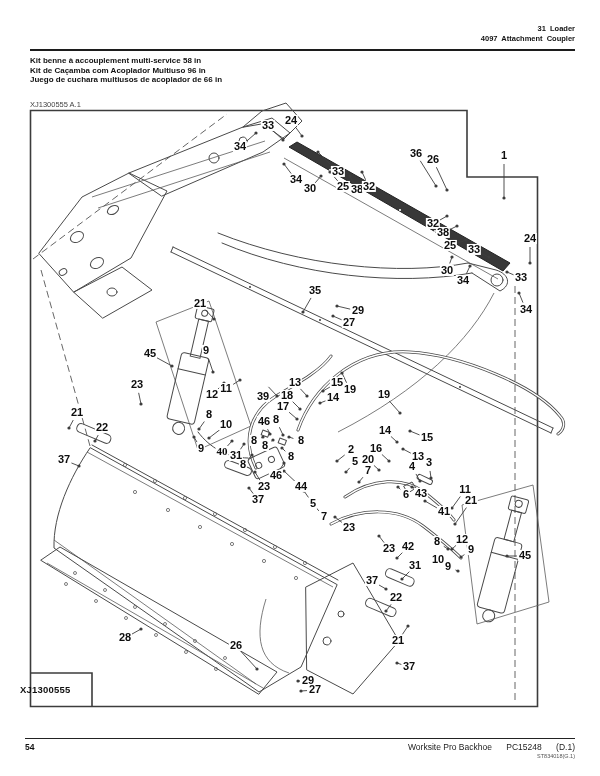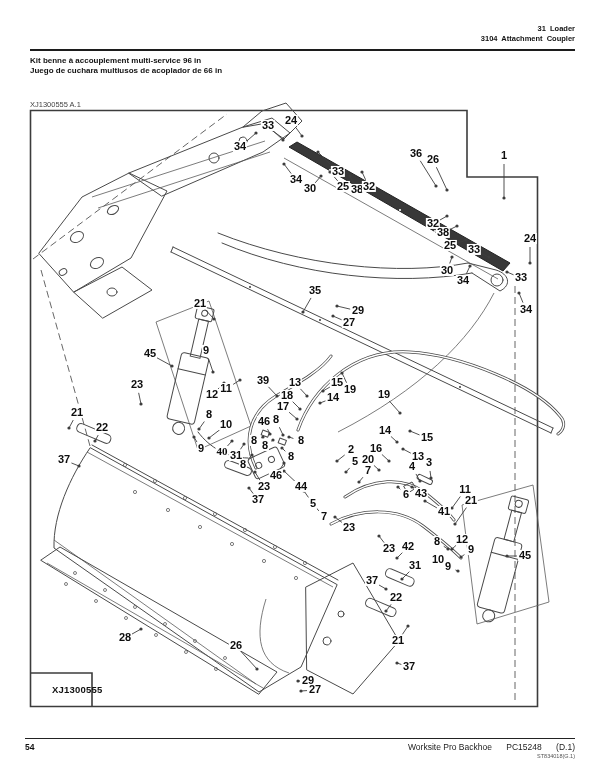--- a/index.html
+++ b/index.html
@@ -13,21 +13,21 @@
   .hdr-rule{position:absolute;top:49px;left:30px;right:25px;height:1.5px;background:#1c1c1c;}
   
   .titleblock{position:absolute;top:56px;left:30px;font-size:8px;font-weight:bold;
               line-height:9.7px;color:#111;white-space:nowrap;}
   .figid{position:absolute;top:100px;left:30px;font-size:7.5px;color:#444;}
   
   #art{position:absolute;left:0;top:0;width:600px;height:776px;}
   #callout-layer{position:absolute;left:0;top:0;width:492px;height:776px;pointer-events:none;border-radius:7px;}
   .callout{position:absolute;transform:translate(-50%,-55%);font-size:11px;font-weight:bold;
            line-height:1;color:#0d0d0d;background:#fff;padding:0 1px;}
-  .corner-label{position:absolute;left:52px;top:684px;font-size:9.5px;font-weight:bold;color:#111;
+  .corner-label{position:absolute;left:20px;top:684px;font-size:9.5px;font-weight:bold;color:#111;
                 letter-spacing:.2px;}
   
   .ftr-rule{position:absolute;top:738px;left:25px;right:25px;height:1px;background:#222;}
   .page-num{position:absolute;top:742px;left:25px;font-size:8.5px;font-weight:bold;color:#111;}
   .ftr-right{position:absolute;top:742px;right:25px;font-size:8.5px;color:#222;white-space:nowrap;}
   .ftr-right span{margin-left:12px;}
   .stamp{position:absolute;top:753px;right:25px;font-size:5.5px;color:#555;}
   svg .ln{stroke:#4a4a4a;stroke-width:1;fill:none;stroke-linecap:round;stroke-linejoin:round;}
   svg .thin{stroke:#5a5a5a;stroke-width:.8;fill:none;}
   svg .dash{stroke:#555;stroke-width:.9;fill:none;stroke-dasharray:7 4;}
@@ -35,26 +35,27 @@
   svg .hoseo{stroke:#4a4a4a;stroke-width:3;fill:none;stroke-linecap:round;}
   svg .hosei{stroke:#ffffff;stroke-width:1.5;fill:none;stroke-linecap:round;}
   svg .leader{stroke:#3d3d3d;stroke-width:.9;}
   svg .dot{fill:#3d3d3d;}
 </style>
 </head>
 <body>
 
 <div class="hdr">
   <div>31 Loader</div>
-  <div>3104 Attachment Coupler</div>
+  <div>4097 Attachment Coupler</div>
 </div>
 <div class="hdr-rule"></div>
 
 <div class="titleblock">
-  <div>Kit benne à accouplement multi-service 96 in</div>
+  <div>Kit benne à accouplement multi-service 58 in</div>
+  <div>Kit de Caçamba com Acoplador Multiuso 96 in</div>
   <div>Juego de cuchara multiusos de acoplador de 66 in</div>
 </div>
 <div class="figid">XJ1300555 A.1</div>
 
 <svg id="art" viewBox="0 0 600 776">
 
   <path class="frame" d="M30.5,110.5 L467,110.5 L467,177 L537.5,177 L537.5,706.5 L30.5,706.5 Z"></path>
   <path class="frame" d="M30.5,673 L92,673 L92,706.5"></path>
 
   <path class="dash" d="M33,259 L227,114"></path>
@@ -411,21 +412,21 @@
     <div class="callout" style="left: 526px; top: 310px;">34</div>
     <div class="callout" style="left: 200px; top: 304px;">21</div>
     <div class="callout" style="left: 315px; top: 291px;">35</div>
     <div class="callout" style="left: 358px; top: 311px;">29</div>
     <div class="callout" style="left: 349px; top: 323px;">27</div>
     <div class="callout" style="left: 150px; top: 354px;">45</div>
     <div class="callout" style="left: 206px; top: 351px;">9</div>
     <div class="callout" style="left: 137px; top: 385px;">23</div>
     <div class="callout" style="left: 212px; top: 395px;">12</div>
     <div class="callout" style="left: 226px; top: 389px;">11</div>
-    <div class="callout" style="left: 263px; top: 381px; text-align: right;">39</div>
+    <div class="callout" style="left: 263px; top: 397px; text-align: right;">39</div>
     <div class="callout" style="left: 295px; top: 383px;">13</div>
     <div class="callout" style="left: 337px; top: 383px;">15</div>
     <div class="callout" style="left: 350px; top: 390px;">19</div>
     <div class="callout" style="left: 287px; top: 396px;">18</div>
     <div class="callout" style="left: 333px; top: 398px;">14</div>
     <div class="callout" style="left: 283px; top: 407px;">17</div>
     <div class="callout" style="left: 384px; top: 395px;">19</div>
     <div class="callout" style="left: 209px; top: 415px;">8</div>
     <div class="callout" style="left: 226px; top: 425px;">10</div>
     <div class="callout" style="left: 201px; top: 449px;">9</div>

